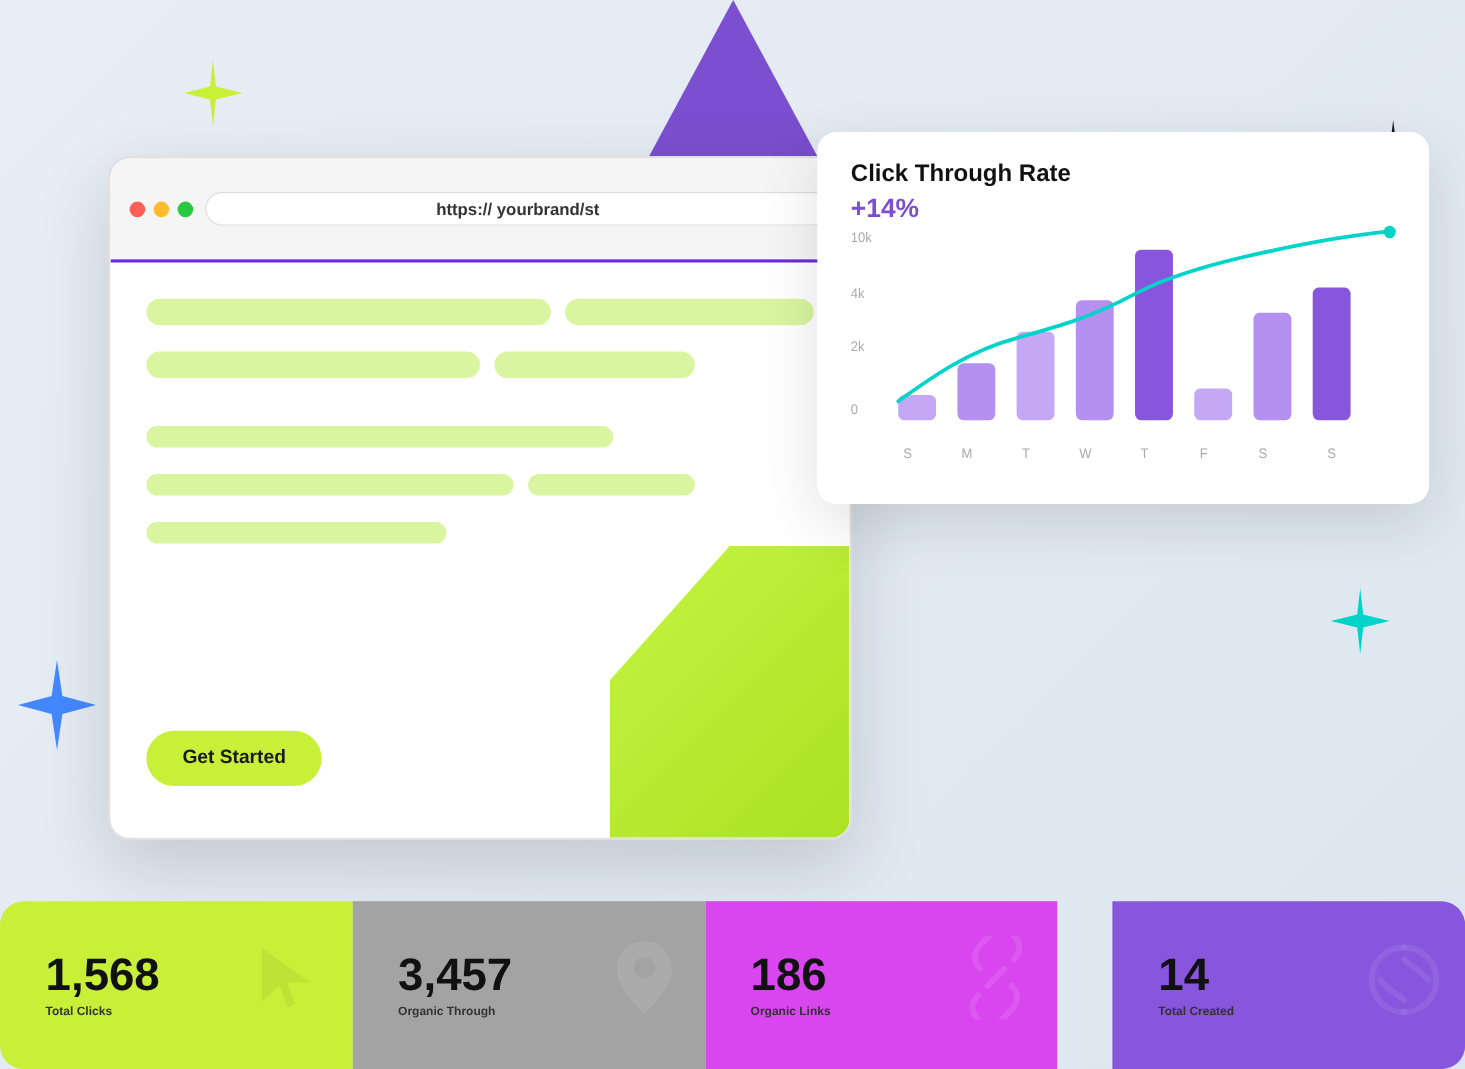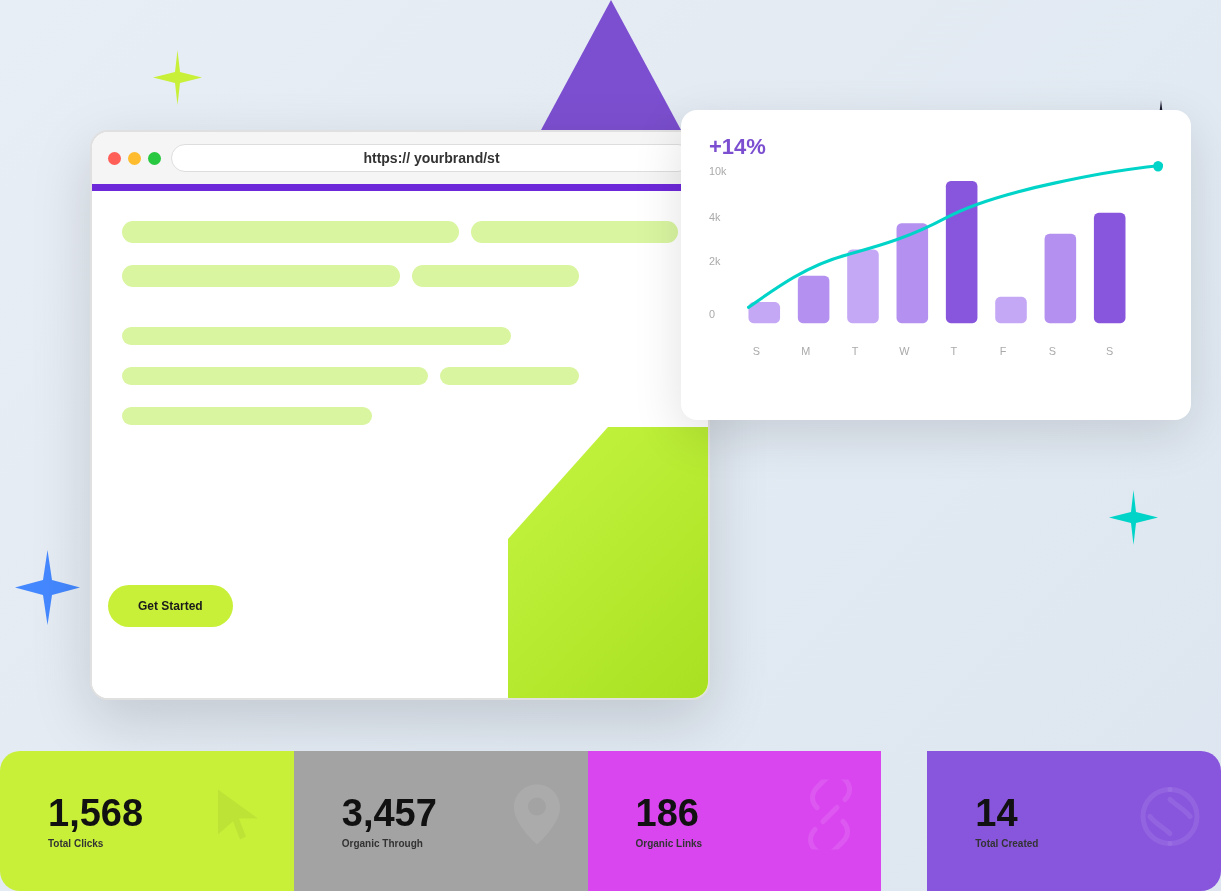--- a/index.html
+++ b/index.html
@@ -45,22 +45,22 @@
       background: #fff;
       border-radius: 18px;
       box-shadow: 0 20px 60px rgba(0,0,0,0.15);
       z-index: 5;
       overflow: hidden;
       border: 2px solid #e0e0e0;
     }
 
     .browser-titlebar {
       background: #f5f5f5;
-      border-bottom: 7px solid #6d28d9;
-      padding: 12px 16px;
+      border-bottom: 3px solid #6d28d9;
+      padding: 28px 16px;
       display: flex;
       align-items: center;
       gap: 10px;
       border-radius: 16px 16px 0 0;
     }
 
     .browser-dots {
       display: flex;
       gap: 7px;
     }
@@ -124,26 +124,26 @@
       width: 200px;
       height: 280px;
       background: linear-gradient(135deg, #c5f542 0%, #a8e020 100%);
       border-radius: 30px 0 0 0;
       clip-path: polygon(100% 0, 100% 100%, 0 100%, 0 40%, 50% 0);
     }
 
     .get-started-btn {
       position: absolute;
       bottom: 80px;
-      left: 16px;
+      left: 30px;
       background: #c8f039;
       border: none;
       border-radius: 30px;
       padding: 14px 30px;
-      font-size: 12px;
+      font-size: 16px;
       font-weight: 700;
       color: #1a1a1a;
       cursor: pointer;
       z-index: 10;
     }
 
     
     .chart-card {
       position: absolute;
       top: 110px;
@@ -192,21 +192,21 @@
       gap: 0;
       z-index: 20;
     }
 
     .stat-card {
       flex: 1;
       display: flex;
       flex-direction: column;
       justify-content: center;
       align-items: flex-start;
-      padding: 20px 48px;
+      padding: 20px 38px;
       position: relative;
       overflow: hidden;
       text-align: right;
     }
 
     .stat-card-1 { background: #c8f039; border-radius: 20px 0 0 20px; }
     .stat-card-2 { background: #a3a3a3; }
     .stat-card-3 { background: #d946ef; }
     .stat-card-4 { background: #8855dd; border-radius: 0 20px 20px 0; margin-left: 46px; }
 
@@ -333,20 +333,21 @@
         </div>
       </div>
 
       <div class="green-block"></div>
 
       <button class="get-started-btn">Get Started</button>
     </div>
   </div>
 
   <div class="chart-card">
+    <div class="chart-title">Click Through Rate</div>
     <div class="chart-rate">+14%</div>
 
     <div class="chart-area">
       <svg class="chart-svg" viewBox="0 0 460 190" preserveAspectRatio="none">
 
         <text x="0" y="14" font-size="11" fill="#aaa">10k</text>
         <text x="0" y="58" font-size="11" fill="#aaa">4k</text>
         <text x="0" y="100" font-size="11" fill="#aaa">2k</text>
         <text x="0" y="150" font-size="11" fill="#aaa">0</text>
 

